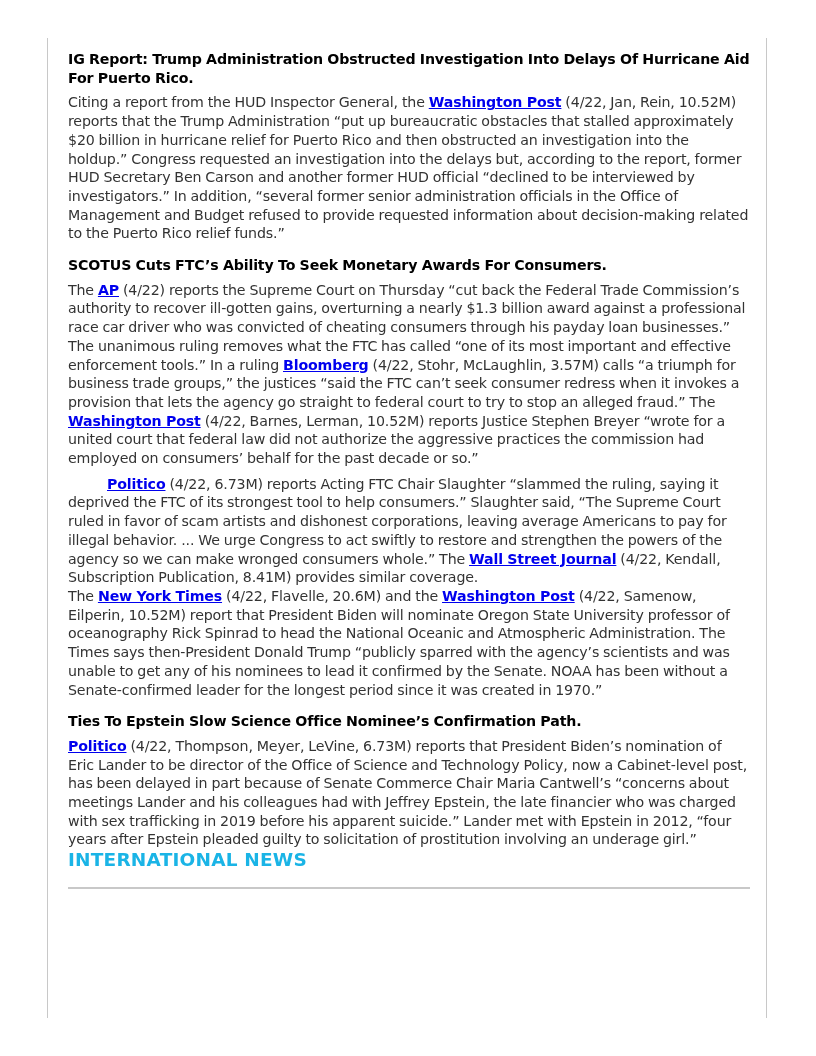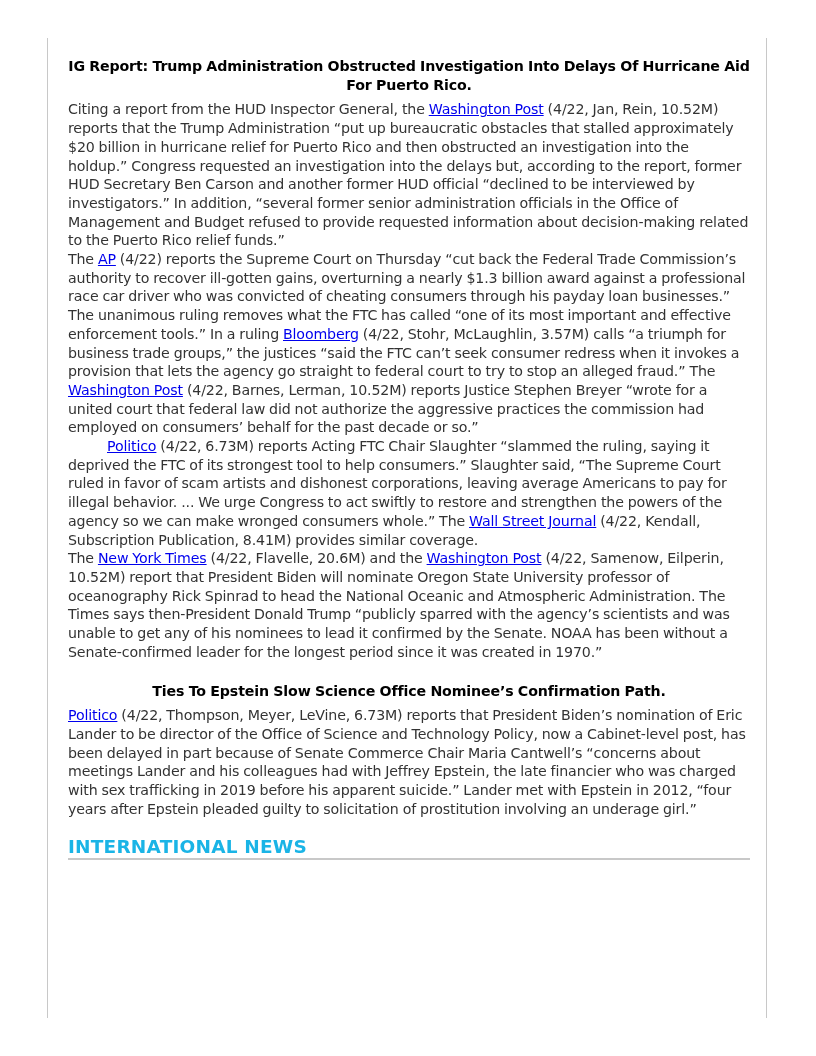--- a/index.html
+++ b/index.html
@@ -33,60 +33,61 @@
     }
     p {
       margin: 0;
       font-size: 14.2px;
       line-height: 18.7px;
       letter-spacing: -0.15px;
       word-spacing: -0.4px;
     }
     p.indent {
       text-indent: 39px;
+      margin-top: 7px;
     }
     h3 {
-      margin: 20px 0 6px 0;
+      margin: 13px 0 6px 0;
       font-size: 14.2px;
       line-height: 18.7px;
       font-weight: bold;
       color: #000000;
       letter-spacing: -0.15px;
       word-spacing: -0.4px;
-      text-align: center;
     }
     a {
       color: #0000ee;
       text-decoration: underline;
+      font-weight: bold;
     }
     .section-title {
-      margin-top: 18px;
       font-size: 18.5px;
       font-weight: bold;
       color: #1ab4e6;
       line-height: 22px;
-      padding-bottom: 0px;
+      padding-bottom: 16px;
       border-bottom: 2px solid #c8c8c8;
       letter-spacing: 0.2px;
     }
   </style>
 </head>
 <body>
 
 <div class="frame"></div>
 
 <div class="content">
 
 
   <div>
     <h3>IG Report: Trump Administration Obstructed Investigation Into Delays Of Hurricane Aid For Puerto Rico.</h3>
     <p><span>Citing a report from the HUD Inspector General, the </span><a href="#">Washington Post</a><span> (4/22, Jan, Rein, 10.52M) reports that the Trump Administration “put up bureaucratic obstacles that stalled approximately $20 billion in hurricane relief for Puerto Rico and then obstructed an investigation into the holdup.” Congress requested an investigation into the delays but, according to the report, former HUD Secretary Ben Carson and another former HUD official “declined to be interviewed by investigators.” In addition, “several former senior administration officials in the Office of Management and Budget refused to provide requested information about decision-making related to the Puerto Rico relief funds.”</span></p>
   </div>
 
   <div>
+    <h3>SCOTUS Cuts FTC’s Ability To Seek Monetary Awards For Consumers.</h3>
     <p><span>The </span><a href="#">AP</a><span> (4/22) reports the Supreme Court on Thursday “cut back the Federal Trade Commission’s authority to recover ill-gotten gains, overturning a nearly $1.3 billion award against a professional race car driver who was convicted of cheating consumers through his payday loan businesses.” The unanimous ruling removes what the FTC has called “one of its most important and effective enforcement tools.” In a ruling </span><a href="#">Bloomberg</a><span> (4/22, Stohr, McLaughlin, 3.57M) calls “a triumph for business trade groups,” the justices “said the FTC can’t seek consumer redress when it invokes a provision that lets the agency go straight to federal court to try to stop an alleged fraud.” The </span><a href="#">Washington Post</a><span> (4/22, Barnes, Lerman, 10.52M) reports Justice Stephen Breyer “wrote for a united court that federal law did not authorize the aggressive practices the commission had employed on consumers’ behalf for the past decade or so.”</span></p>
     <p class="indent"><a href="#">Politico</a><span> (4/22, 6.73M) reports Acting FTC Chair Slaughter “slammed the ruling, saying it deprived the FTC of its strongest tool to help consumers.” Slaughter said, “The Supreme Court ruled in favor of scam artists and dishonest corporations, leaving average Americans to pay for illegal behavior. ... We urge Congress to act swiftly to restore and strengthen the powers of the agency so we can make wronged consumers whole.” The </span><a href="#">Wall Street Journal</a><span> (4/22, Kendall, Subscription Publication, 8.41M) provides similar coverage.</span></p>
   </div>
 
   <div>
     <p><span>The </span><a href="#">New York Times</a><span> (4/22, Flavelle, 20.6M) and the </span><a href="#">Washington Post</a><span> (4/22, Samenow, Eilperin, 10.52M) report that President Biden will nominate Oregon State University professor of oceanography Rick Spinrad to head the National Oceanic and Atmospheric Administration. The Times says then-President Donald Trump “publicly sparred with the agency’s scientists and was unable to get any of his nominees to lead it confirmed by the Senate. NOAA has been without a Senate-confirmed leader for the longest period since it was created in 1970.”</span></p>
   </div>
 
   <div>
     <h3>Ties To Epstein Slow Science Office Nominee’s Confirmation Path.</h3>

